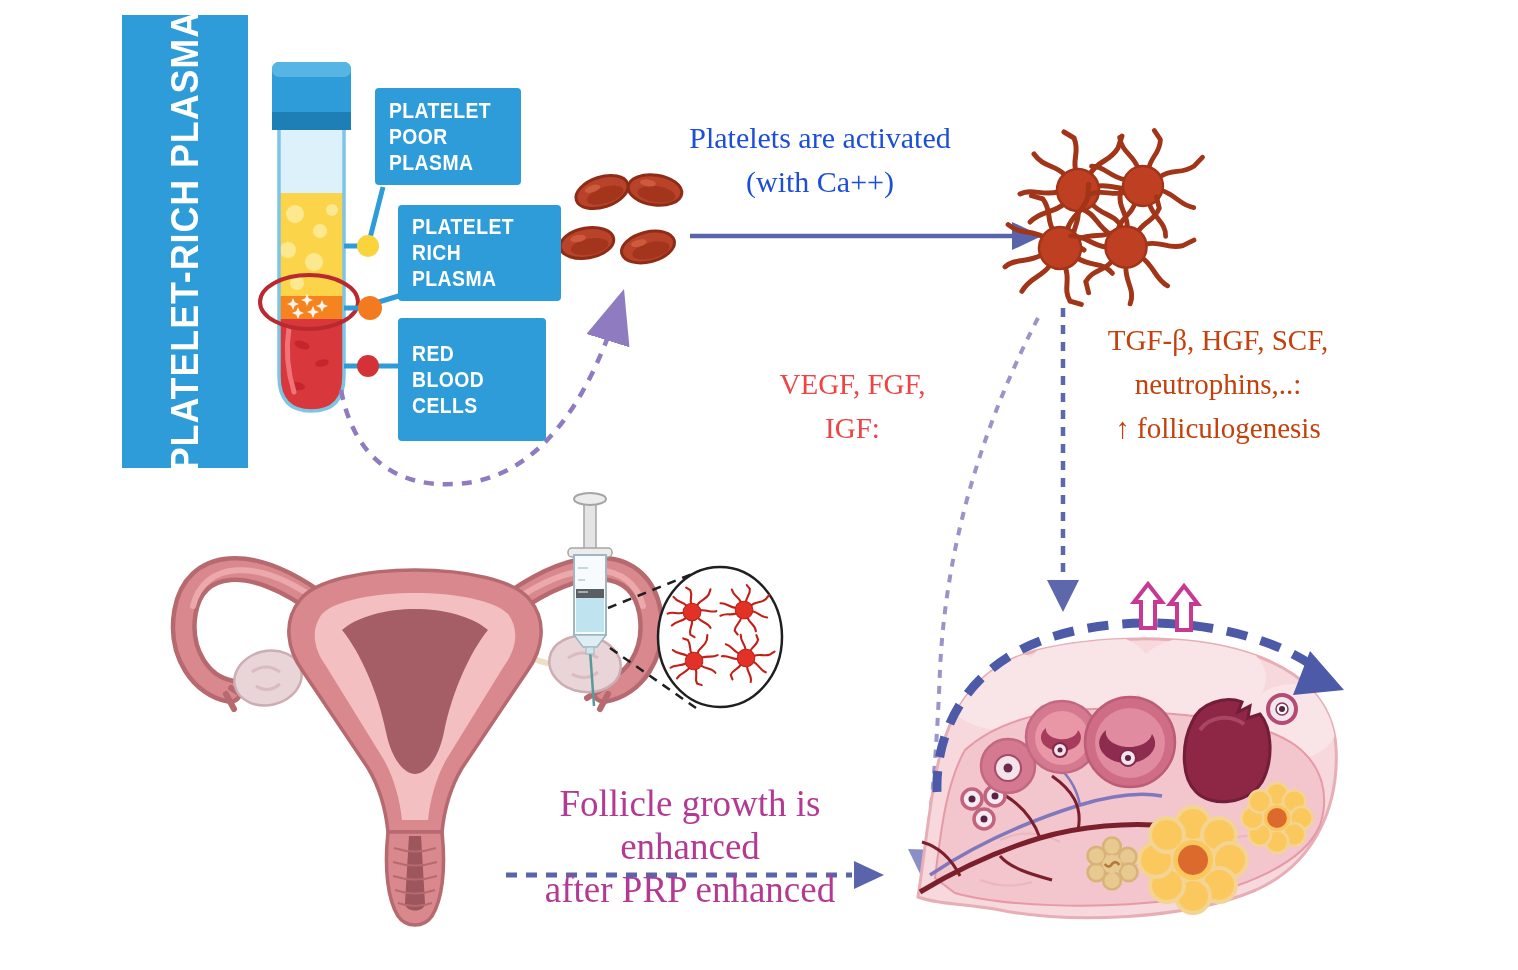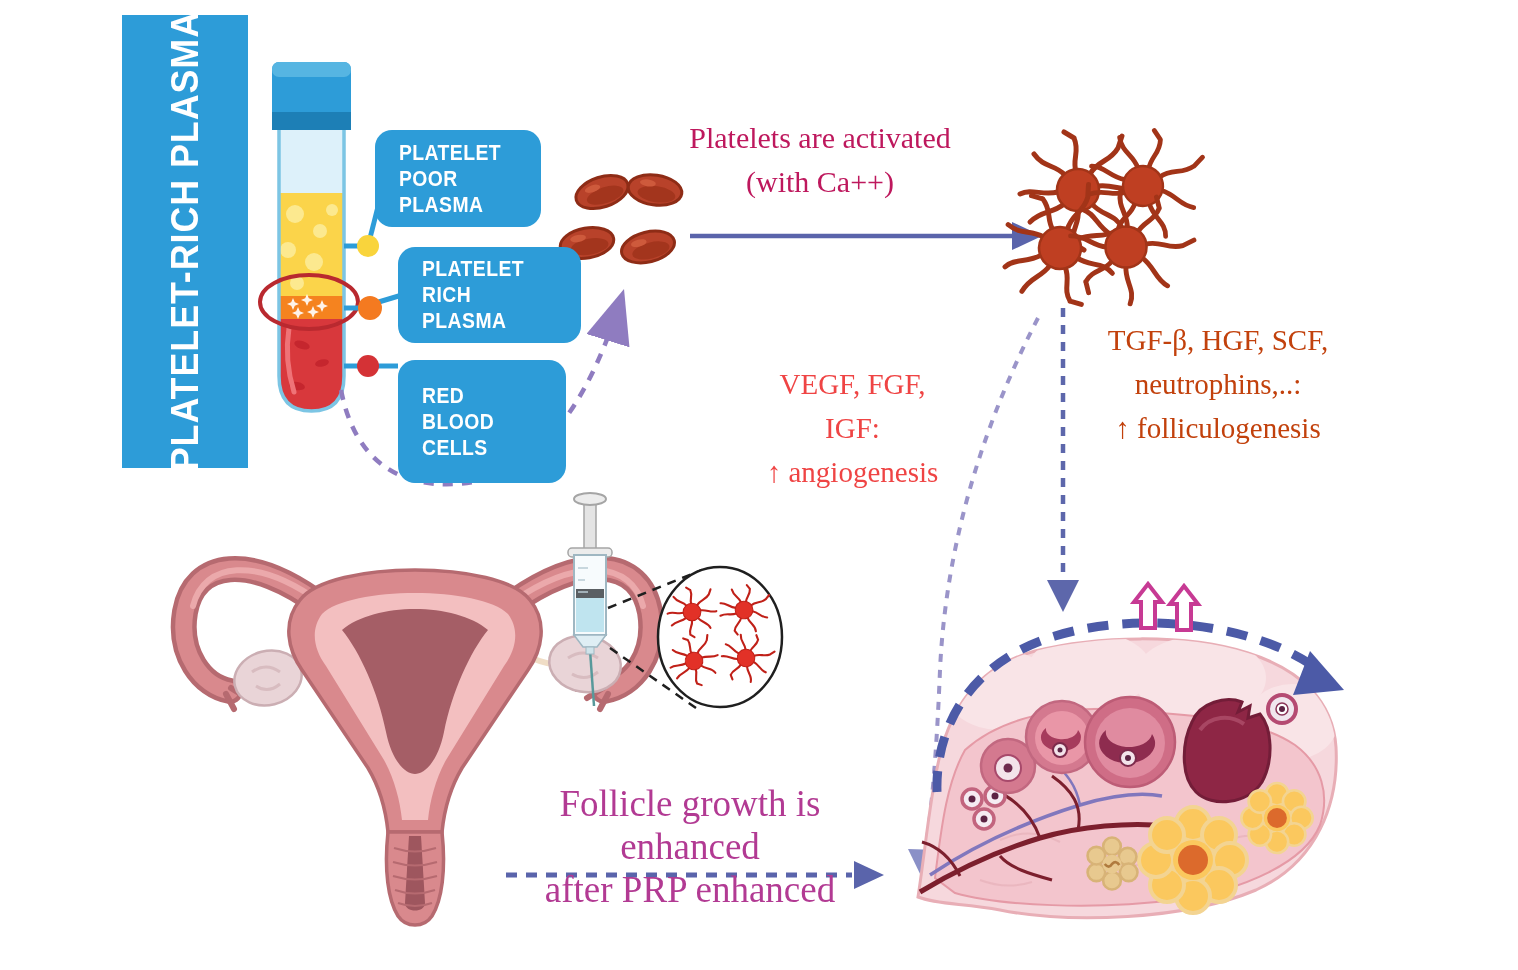--- a/index.html
+++ b/index.html
@@ -5,31 +5,31 @@
   html,body{margin:0;padding:0;background:#fff;}
   .canvas{position:relative;width:1518px;height:970px;background:#ffffff;overflow:hidden;
           font-family:"Liberation Sans",sans-serif;}
   .art{position:absolute;left:0;top:0;z-index:1;}
   
   .banner{position:absolute;left:122px;top:15px;width:126px;height:453px;background:#2D9CD8;
           z-index:2;display:flex;align-items:center;justify-content:center;}
   .banner span{writing-mode:vertical-rl;transform:rotate(180deg) scale(1,0.92);
           color:#fff;font-weight:bold;font-size:39px;letter-spacing:1px;white-space:nowrap;}
   
-  .callout{position:absolute;background:#2D9CD8;border-radius:17px;color:#fff;z-index:2;
-           display:flex;align-items:center;padding:0 24px;margin-top:42px;}
+  .callout{position:absolute;background:#2D9CD8;border-radius:4px;color:#fff;z-index:2;
+           display:flex;align-items:center;padding:0 14px;}
   .callout .lines{transform:scale(0.88,1);transform-origin:0 50%;}
   .callout .lines span{display:block;font-weight:bold;font-size:22px;line-height:26px;letter-spacing:0.5px;}
   .co1{left:375px;top:88px;width:118px;height:97px;}
   .co2{left:398px;top:205px;width:135px;height:96px;}
   .co3{left:398px;top:318px;width:120px;height:123px;}
   
   .note{position:absolute;z-index:2;text-align:center;font-family:"Liberation Serif",serif;}
   .note span{display:block;}
-  .title-note{left:630px;top:116px;width:380px;font-size:30px;line-height:44px;color:#be185d;text-align:center;}
+  .title-note{left:630px;top:116px;width:380px;font-size:30px;line-height:44px;color:#1d4ed8;text-align:center;}
   .teal-left{left:730px;top:362px;width:245px;font-size:29px;line-height:44px;color:#ef4444;}
   .teal-right{left:1068px;top:318px;width:300px;font-size:29px;line-height:44px;color:#c2410c;}
   .magenta-note{left:498px;top:782px;width:384px;font-size:37px;line-height:43px;color:#B23A93;}
 </style>
 </head>
 <body>
 
 <div class="canvas">
 
 <svg class="art" width="1518" height="970" viewBox="0 0 1518 970">
@@ -361,21 +361,20 @@
 </div>
 
 <div class="note title-note">
   <span>Platelets are activated</span>
   <span>(with Ca++)</span>
 </div>
 
 <div class="note teal-left">
   <span>VEGF, FGF,</span>
   <span>IGF:</span>
-  <span>↑ angiogenesis</span>
 </div>
 
 <div class="note teal-right">
   <span>TGF-β, HGF, SCF,</span>
   <span>neutrophins,..:</span>
   <span>↑ folliculogenesis</span>
 </div>
 
 <div class="note magenta-note">
   <span>Follicle growth is enhanced</span>

